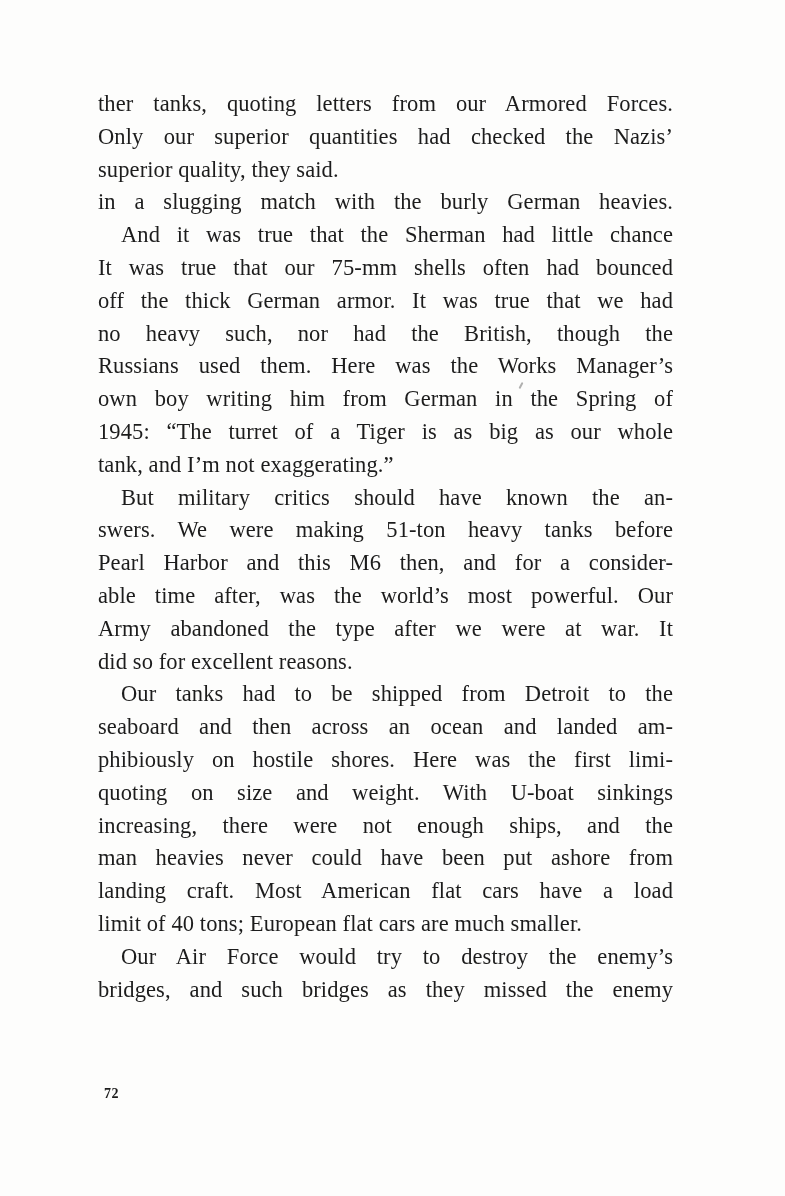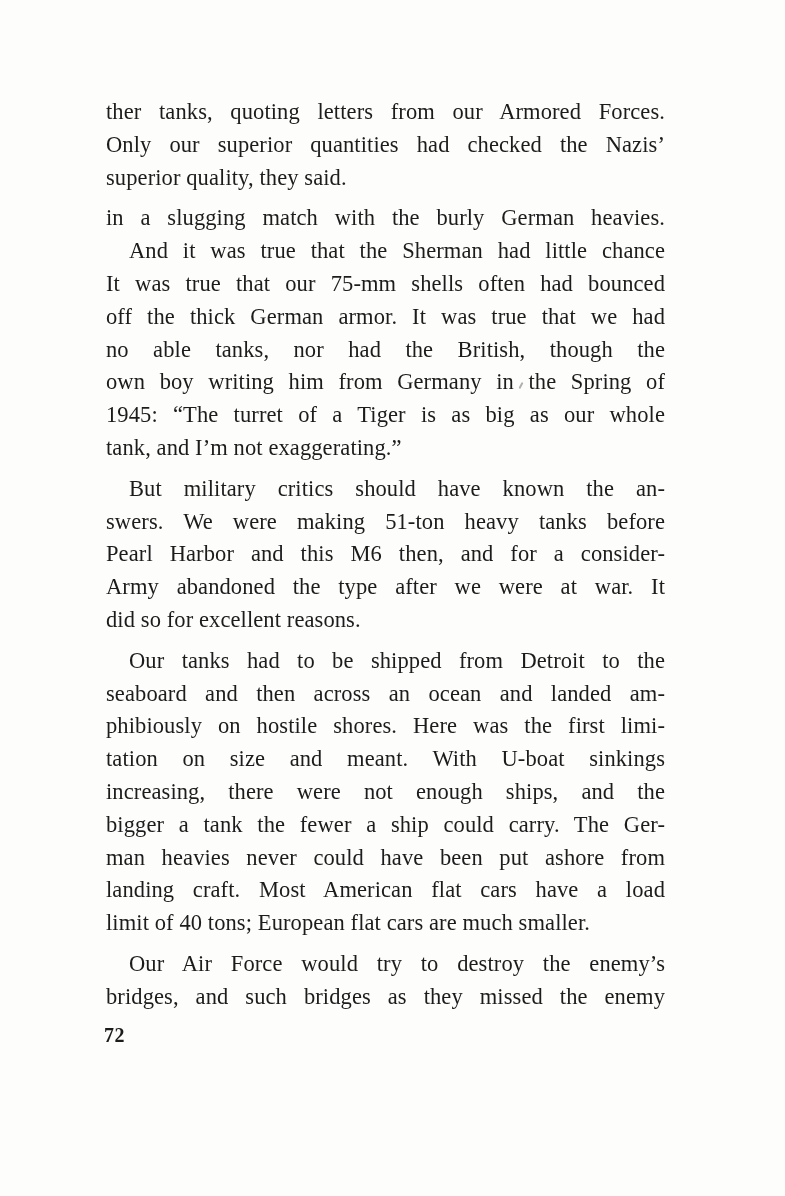--- a/index.html
+++ b/index.html
@@ -23,42 +23,42 @@
   .text-block {
     position: absolute;
     left: 98px;
     top: 88px;
     width: 575px;
     font-size: 22.5px;
     line-height: 32.8px;
     letter-spacing: 0.1px;
   }
   .paragraph {
-    margin: 8px;
+    margin: 0;
     padding: 0;
   }
   .line {
     text-align: justify;
     text-align-last: justify;
     height: 32.8px;
     overflow: visible;
   }
   .line.indent {
     padding-left: 23px;
   }
   .line.end {
     text-align: right;
     text-align-last: left;
     font-family: Liberation Serif, serif;
   }
   .page-number {
     position: absolute;
     left: 104px;
-    top: 1024px;
-    font-size: 20px;
+    top: 1086px;
+    font-size: 14px;
     font-weight: 700;
     letter-spacing: 0.5px;
   }
   .scan-artifact {
     position: absolute;
     left: 520px;
     top: 382px;
     width: 2px;
     height: 7px;
     background: #8f8f8f;
@@ -75,39 +75,40 @@
       <div class="paragraph">
         <div class="line">ther tanks, quoting letters from our Armored Forces.</div>
         <div class="line">Only our superior quantities had checked the Nazis’</div>
         <div class="line end">superior quality, they said.</div>
       </div>
       <div class="paragraph">
         <div class="line">in a slugging match with the burly German heavies.</div>
         <div class="line indent">And it was true that the Sherman had little chance</div>
         <div class="line">It was true that our 75-mm shells often had bounced</div>
         <div class="line">off the thick German armor. It was true that we had</div>
-        <div class="line">no able tanks, nor had the British, though the</div>
-        <div class="line">own boy writing him from Germany in the Spring of</div>
+        <div class="line">no heavy such, nor had the British, though the</div>
+        <div class="line">Russians used them. Here was the Works Manager’s</div>
+        <div class="line">own boy writing him from German in the Spring of</div>
         <div class="line">1945: “The turret of a Tiger is as big as our whole</div>
         <div class="line end">tank, and I’m not exaggerating.”</div>
       </div>
       <div class="paragraph">
         <div class="line indent">But military critics should have known the an-</div>
         <div class="line">swers. We were making 51-ton heavy tanks before</div>
         <div class="line">Pearl Harbor and this M6 then, and for a consider-</div>
+        <div class="line">able time after, was the world’s most powerful. Our</div>
         <div class="line">Army abandoned the type after we were at war. It</div>
         <div class="line end">did so for excellent reasons.</div>
       </div>
       <div class="paragraph">
         <div class="line indent">Our tanks had to be shipped from Detroit to the</div>
         <div class="line">seaboard and then across an ocean and landed am-</div>
         <div class="line">phibiously on hostile shores. Here was the first limi-</div>
-        <div class="line">tation on size and meant. With U-boat sinkings</div>
+        <div class="line">quoting on size and weight. With U-boat sinkings</div>
         <div class="line">increasing, there were not enough ships, and the</div>
-        <div class="line">bigger a tank the fewer a ship could carry. The Ger-</div>
         <div class="line">man heavies never could have been put ashore from</div>
         <div class="line">landing craft. Most American flat cars have a load</div>
         <div class="line end">limit of 40 tons; European flat cars are much smaller.</div>
       </div>
       <div class="paragraph">
         <div class="line indent">Our Air Force would try to destroy the enemy’s</div>
         <div class="line">bridges, and such bridges as they missed the enemy</div>
       </div>
     </div>
   <span class="scan-artifact"></span>

